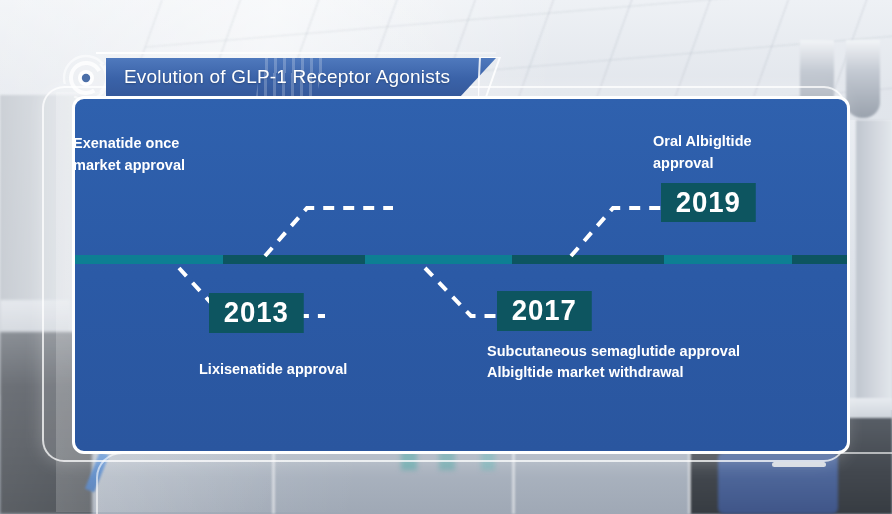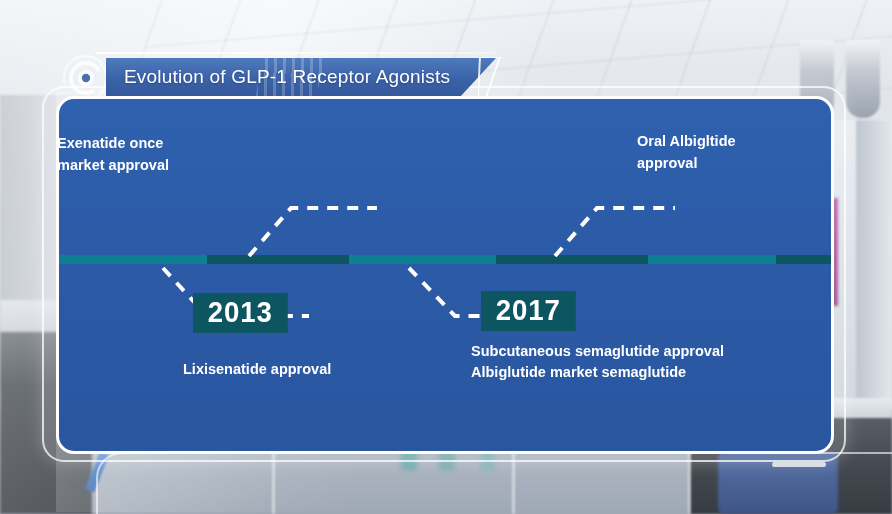--- a/index.html
+++ b/index.html
@@ -146,24 +146,24 @@
   .title-arrow{
     position:absolute;left:478px;top:57px;width:40px;height:40px;
     pointer-events:none;
   }
   .radar-icon{
     position:absolute;left:60px;top:49px;width:58px;height:58px;
   }
 
   
   .card{
-    position:absolute;left:56px;top:96px;width:772px;height:352px;
+    position:absolute;left:72px;top:96px;width:772px;height:352px;
     background:linear-gradient(180deg,#2f61ae 0%,#2b5aa6 50%,#2a569f 100%);
     border:3px solid #ffffff;
-    border-radius:18px;
+    border-radius:12px;
     overflow:hidden;
   }
 
   
   .tl-bar{position:absolute;left:0;top:156px;width:772px;height:9px;}
   .tl-seg{position:absolute;top:0;height:9px;}
 
   
   .node{position:absolute;}
   .year-badge{
@@ -271,31 +271,34 @@
 
     <div class="node" style="left:-2px;top:34px;width:230px;">
       <div class="lbl">Exenatide once</div>
       <div class="lbl">market approval</div>
     </div>
 
 
     <div class="node" style="left:578px;top:32px;width:200px;">
       <div class="lbl">Oral Albigltide</div>
       <div class="lbl">approval</div>
+      <div style="margin-top:8px;padding-left:8px;">
+        <span class="year-badge">2019</span>
+      </div>
     </div>
 
     <div class="node" style="left:124px;top:194px;width:230px;">
       <div style="padding-left:10px;">
         <span class="year-badge">2013</span>
       </div>
       <div class="lbl" style="margin-top:26px;">Lixisenatide approval</div>
     </div>
 
     <div class="node" style="left:412px;top:192px;width:340px;">
       <div style="padding-left:10px;">
         <span class="year-badge">2017</span>
       </div>
       <div class="lbl" style="margin-top:10px;">Subcutaneous semaglutide approval</div>
-      <div class="lbl">Albiglutide market semaglutide</div>
+      <div class="lbl">Albigltide market withdrawal</div>
     </div>
 
   </div>
 </div>
 
 </body></html>

